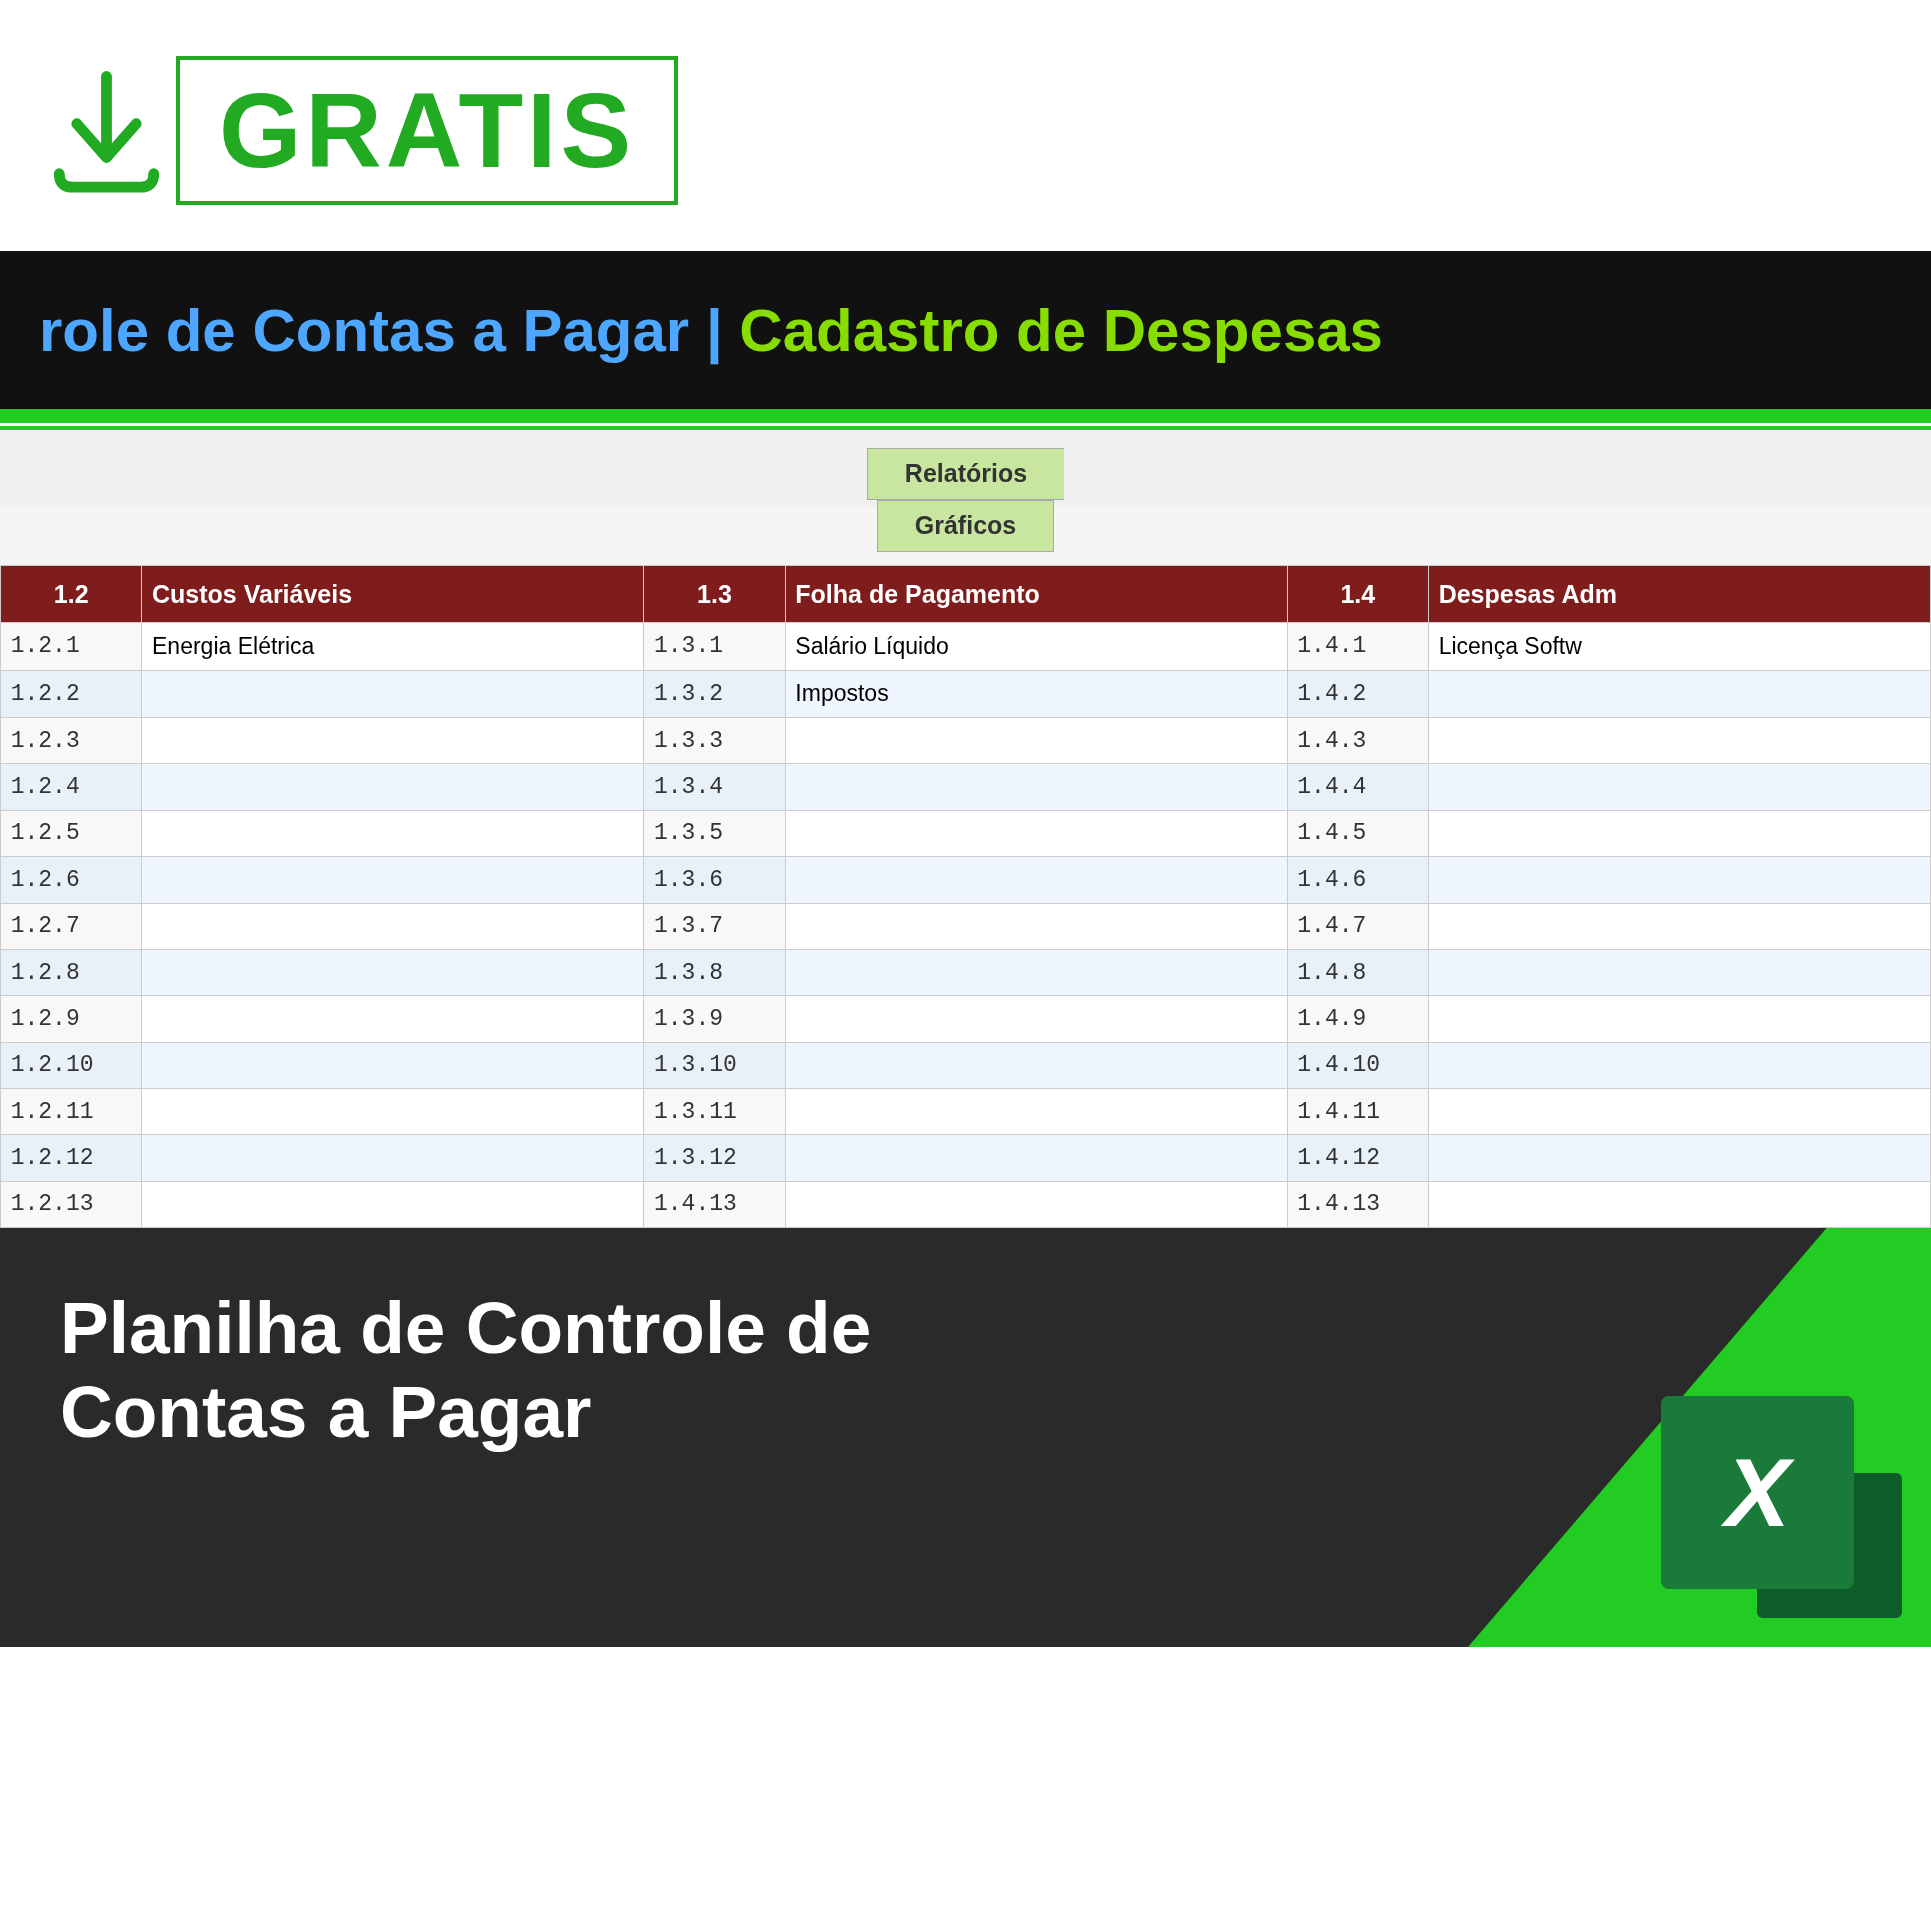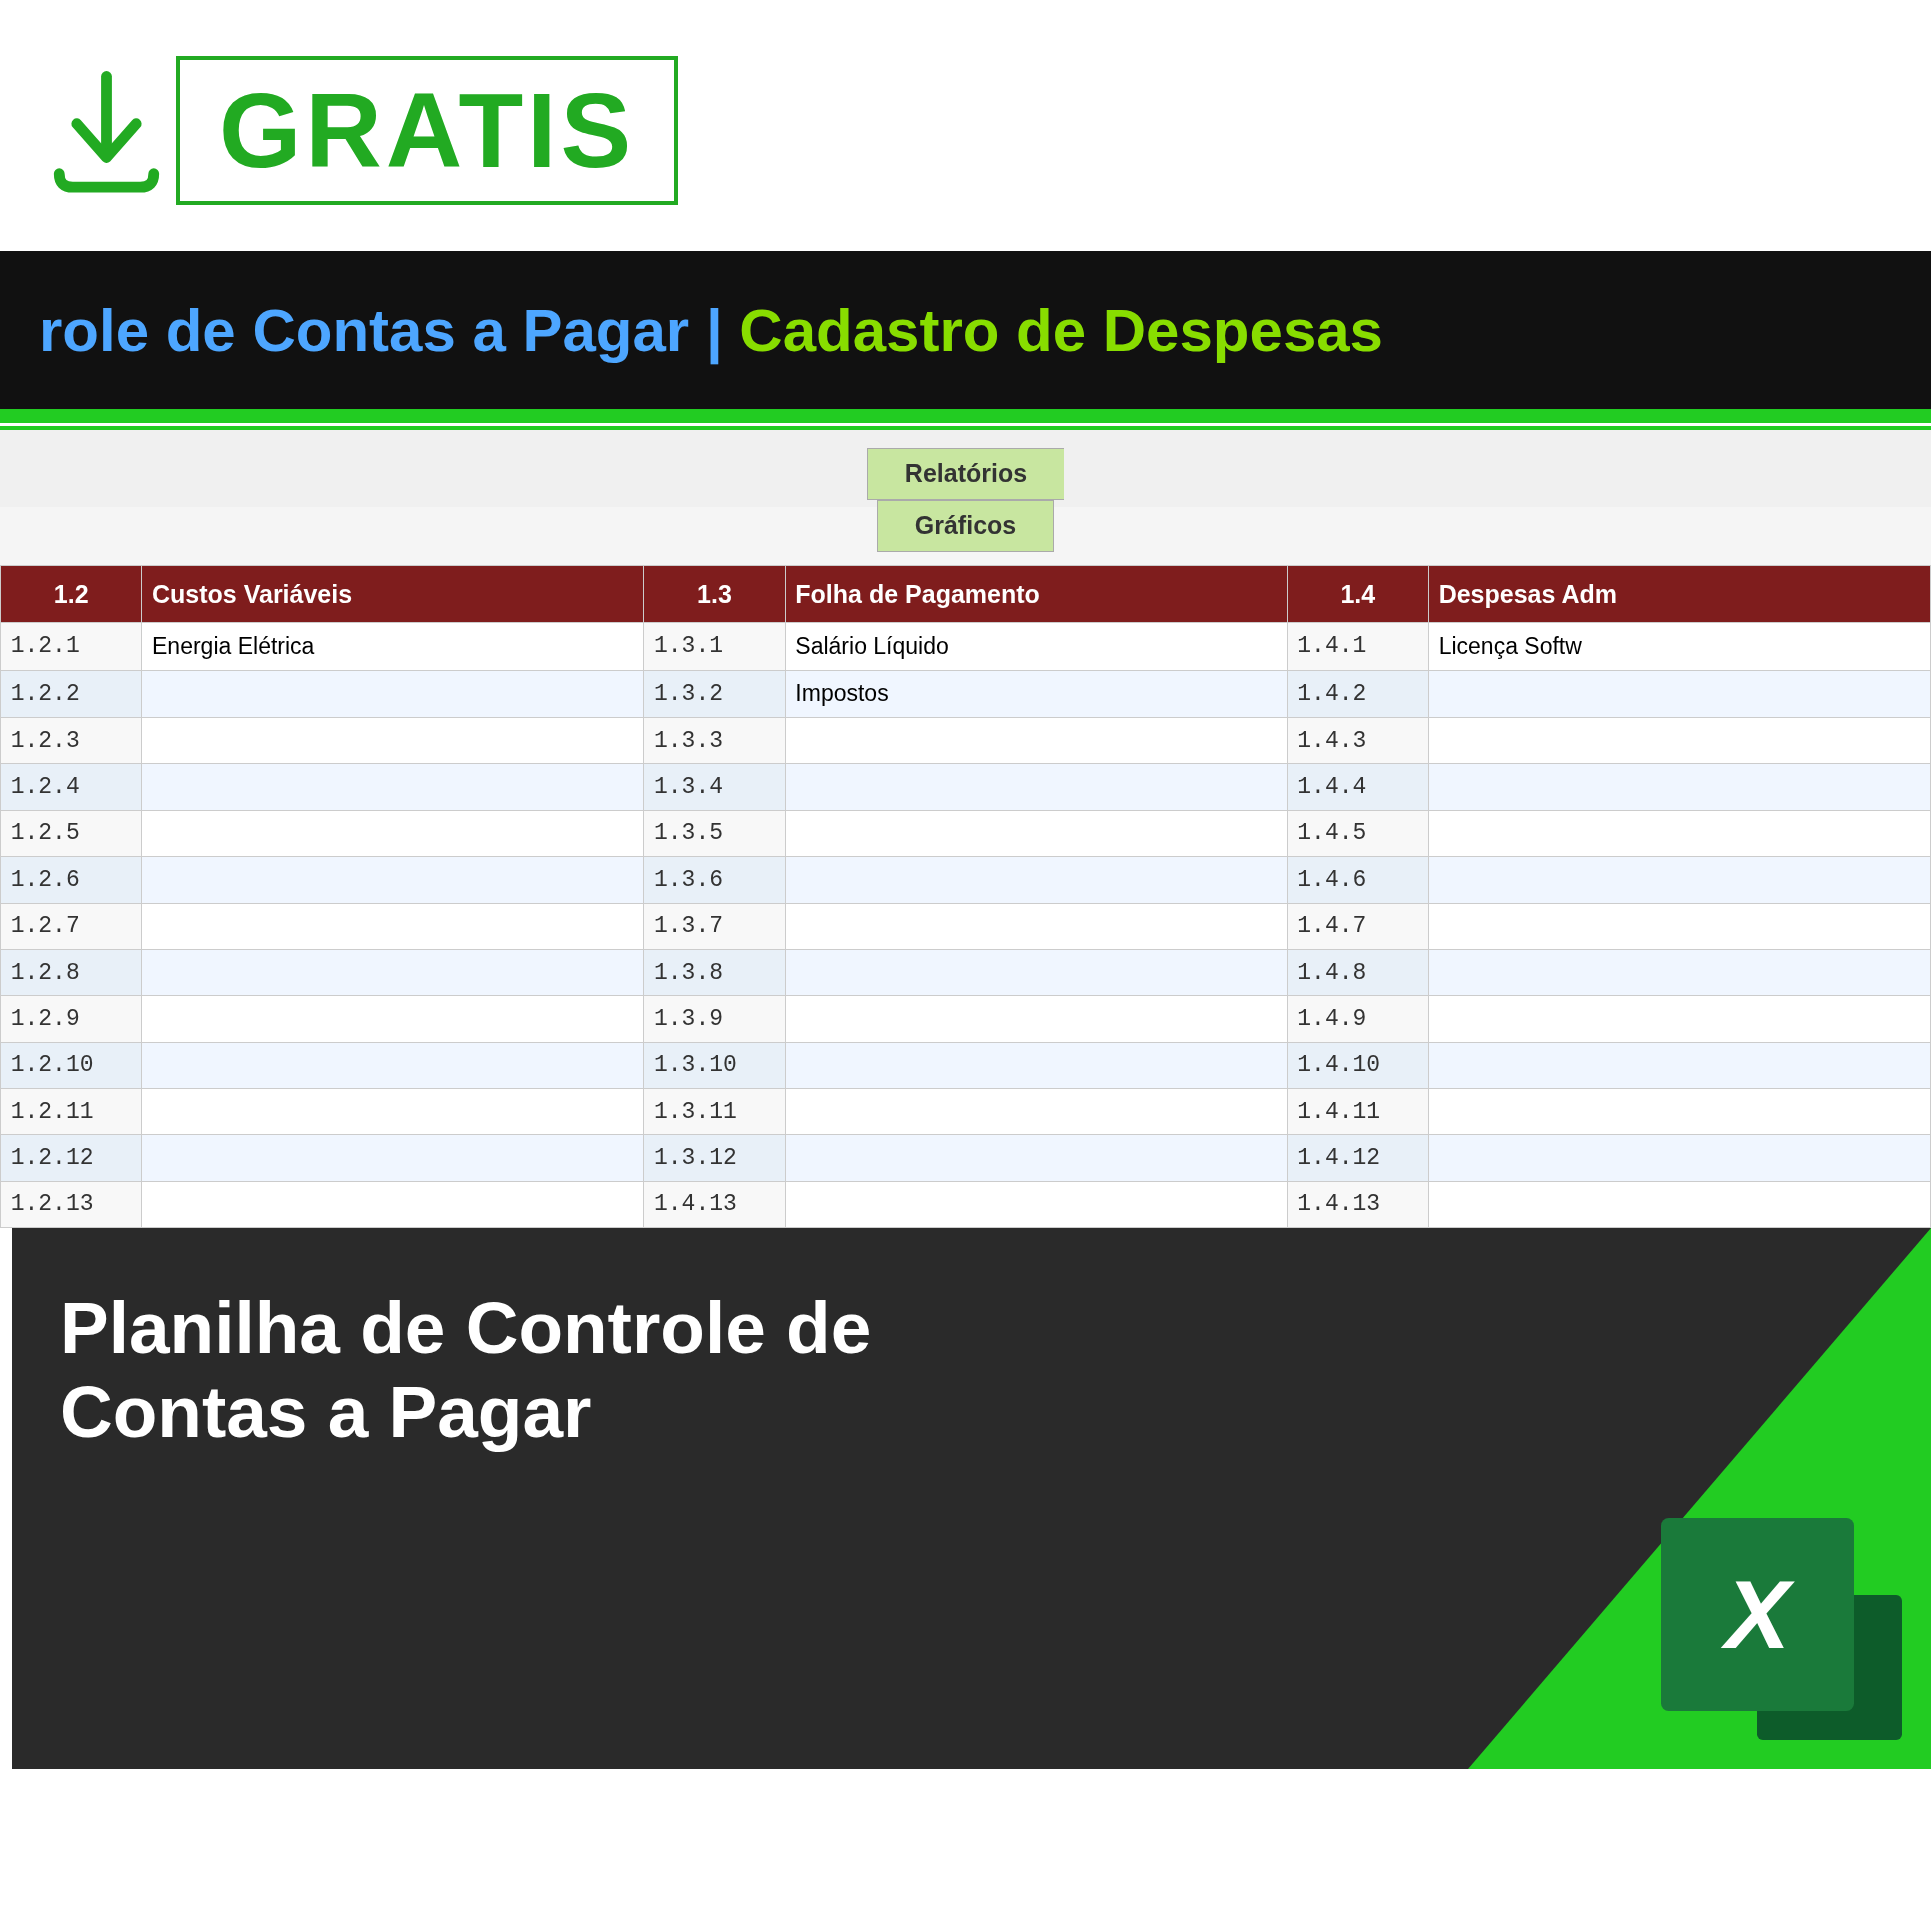--- a/index.html
+++ b/index.html
@@ -145,27 +145,26 @@
     .spreadsheet-table tr:nth-child(even) td {
       background: #f0f6ff;
     }
     .spreadsheet-table tr:nth-child(even) td.num-col {
       background: #e8f0f8;
     }
 
     
     .bottom-section {
       background: #2a2a2a;
-      height: 541px;
+      height: 419px;
       position: relative;
       display: flex;
       align-items: flex-start;
-      padding: 58px 48px;
+      padding: 58px 60px;
       overflow: hidden;
-      margin-left: 12px;
     }
     .bottom-text-block {
       z-index: 2;
     }
     .bottom-title {
       font-size: 73px;
       font-weight: 900;
       color: #ffffff;
       line-height: 1.15;
     }

